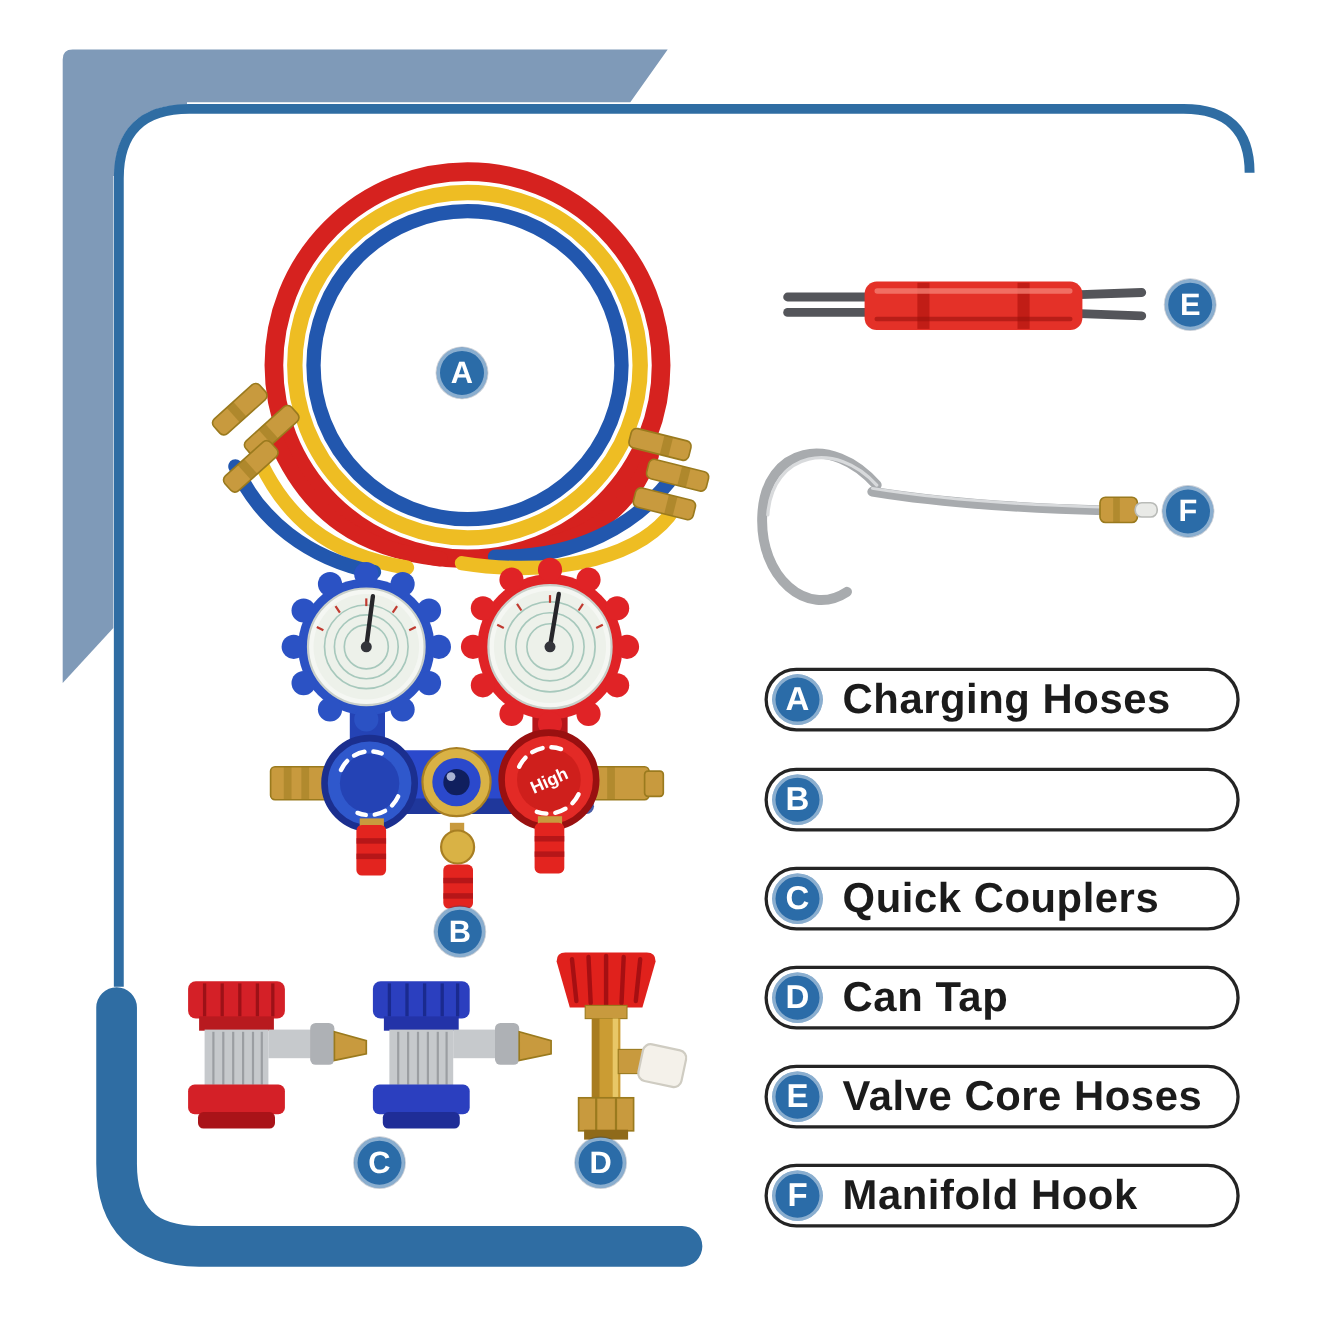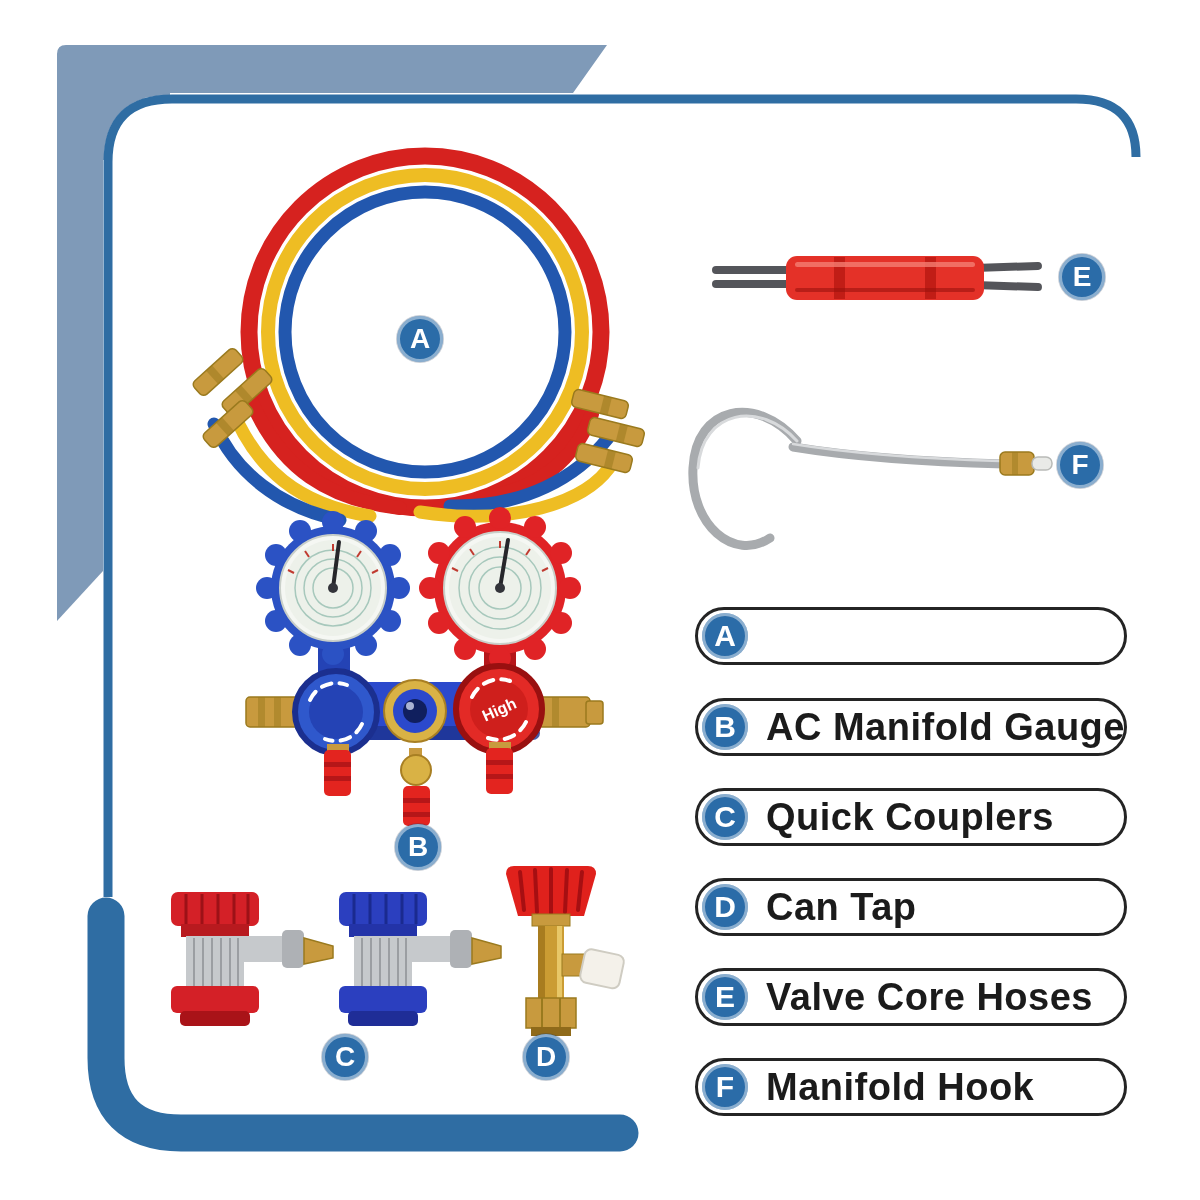--- a/index.html
+++ b/index.html
@@ -322,26 +322,26 @@
       <span>E</span>
     </div>
   <div class="marker" style="left:1080px;top:465px;">
       <span>F</span>
     </div>
 
   <div class="pill" style="top:607px;">
     <div class="badge">
         <span>A</span>
       </div>
+    <div class="lab">Charging Hoses</div>
   </div>
   <div class="pill" style="top:698px;">
     <div class="badge">
         <span>B</span>
       </div>
-    <div class="lab">AC Manifold Gauge</div>
   </div>
   <div class="pill" style="top:788px;">
     <div class="badge">
         <span>C</span>
       </div>
     <div class="lab">Quick Couplers</div>
   </div>
   <div class="pill" style="top:878px;">
     <div class="badge">
         <span>D</span>

